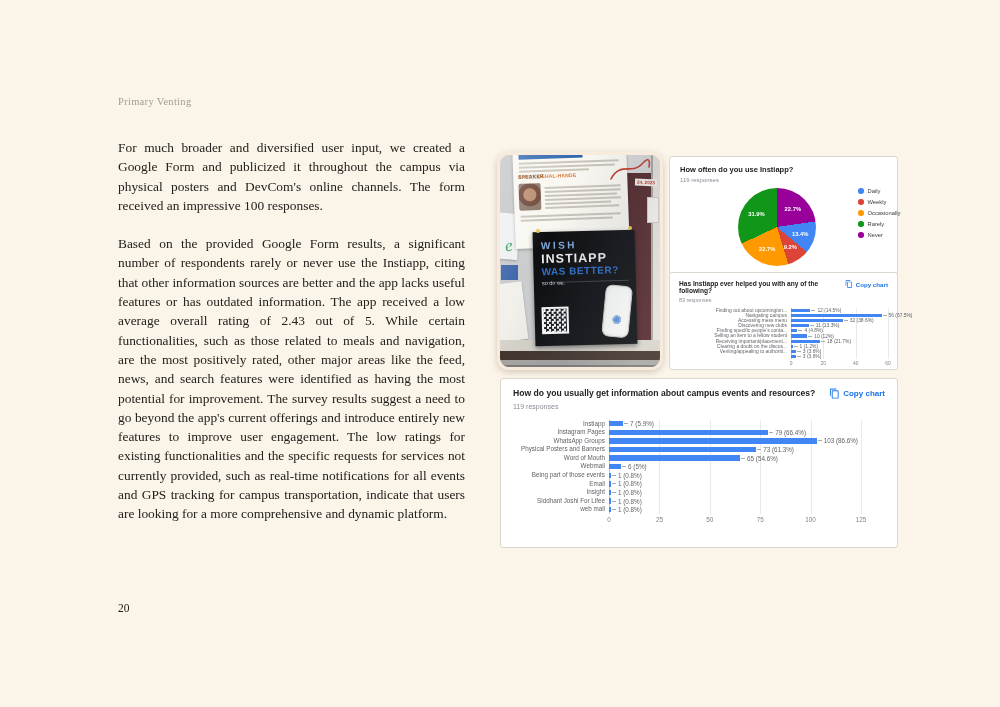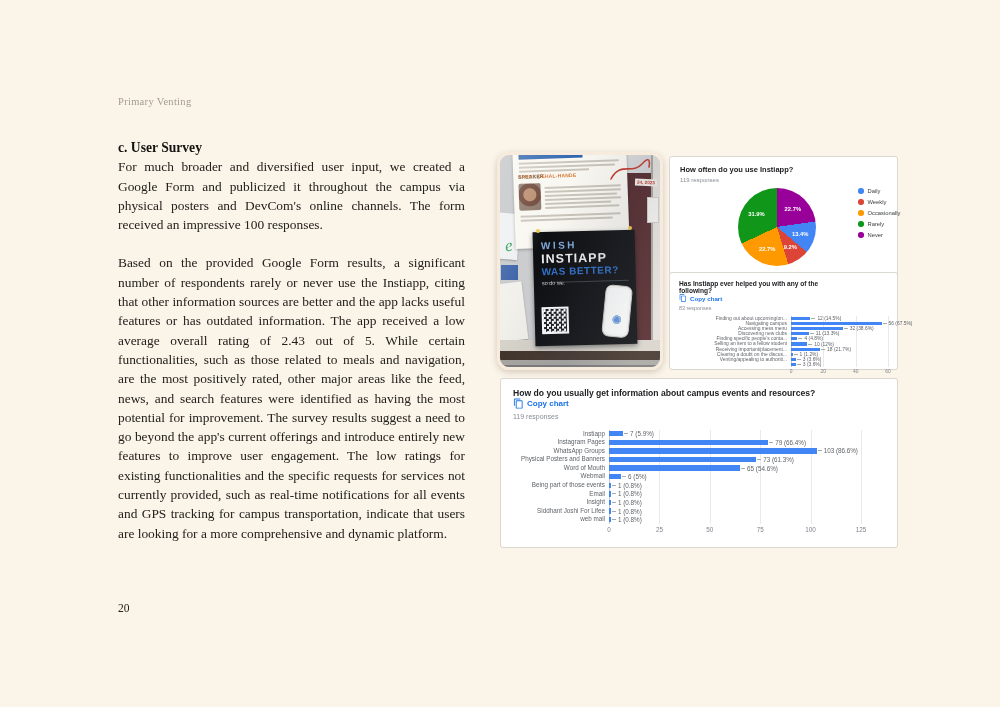--- a/index.html
+++ b/index.html
@@ -19,21 +19,21 @@
   .textcol p + p{margin-top:19px;}
   .pagenum{position:absolute;left:118px;top:602px;font-size:11.5px;color:#23211d;}
 
   
   .card{position:absolute;background:#fff;border:1px solid #d9d7d0;border-radius:3px;box-sizing:border-box;
         font-family:"Liberation Sans","DejaVu Sans",sans-serif;}
   #pie-card{left:669px;top:156px;width:229px;height:144px;padding:8px 10px;}
   #chart2-card{left:669px;top:272px;width:229px;height:98px;padding:7px 9px;}
   #chart3-card{left:500px;top:378px;width:398px;height:170px;padding:9px 12px;}
 
-  .ghead{display:flex;justify-content:flex-end;align-items:flex-start;flex-direction:column;}
+  .ghead{display:flex;justify-content:space-between;align-items:flex-start;}
   .gtitle{color:#202124;font-weight:bold;}
   .gsub{color:#878c94;}
   #pie-card .gtitle{font-size:7.5px;}
   #pie-card .gsub{font-size:6px;margin-top:3px;}
   #chart2-card .gtitle{font-size:6.6px;max-width:150px;}
   #chart2-card .gsub{font-size:5.4px;margin-top:2.5px;}
   #chart3-card .gtitle{font-size:8.6px;}
   #chart3-card .gsub{font-size:7px;margin-top:3.5px;}
 
   .copy-btn{display:flex;align-items:center;gap:3px;color:#1a73e8;font-weight:bold;cursor:pointer;flex:none;}
@@ -126,21 +126,20 @@
   .ph-step2{left:0;bottom:0;height:2.5px;width:100%;background:#7b7977;z-index:4;}
   .ph-glass{inset:0;z-index:9;pointer-events:none;
     background:linear-gradient(115deg,rgba(255,255,255,.28) 0%,rgba(255,255,255,0) 32%,rgba(110,120,135,.14) 62%,rgba(255,255,255,.1) 90%);}
 </style>
 </head>
 <body>
 
 <div class="eyebrow">Primary Venting</div>
 
 <div class="textcol">
-  <h2>c. User Survey</h2>
   <p>For much broader and diversified user input, we created a Google Form and publicized it throughout the campus via physical posters and DevCom's online channels. The form received an impressive 100 responses.</p>
   <p>Based on the provided Google Form results, a significant number of respondents rarely or never use the Instiapp, citing that other information sources are better and the app lacks useful features or has outdated information. The app received a low average overall rating of 2.43 out of 5. While certain functionalities, such as those related to meals and navigation, are the most positively rated, other major areas like the feed, news, and search features were identified as having the most potential for improvement. The survey results suggest a need to go beyond the app's current offerings and introduce entirely new features to improve user engagement. The low ratings for existing functionalities and the specific requests for services not currently provided, such as real-time notifications for all events and GPS tracking for campus transportation, indicate that users are looking for a more comprehensive and dynamic platform.</p>
 </div>
 
 <div class="pagenum">20</div>
 
 <div class="photo-card">
   <div class="ph-maroon"></div>
   <div class="ph-frame-right"></div>
   <div class="ph-left1"></div>

